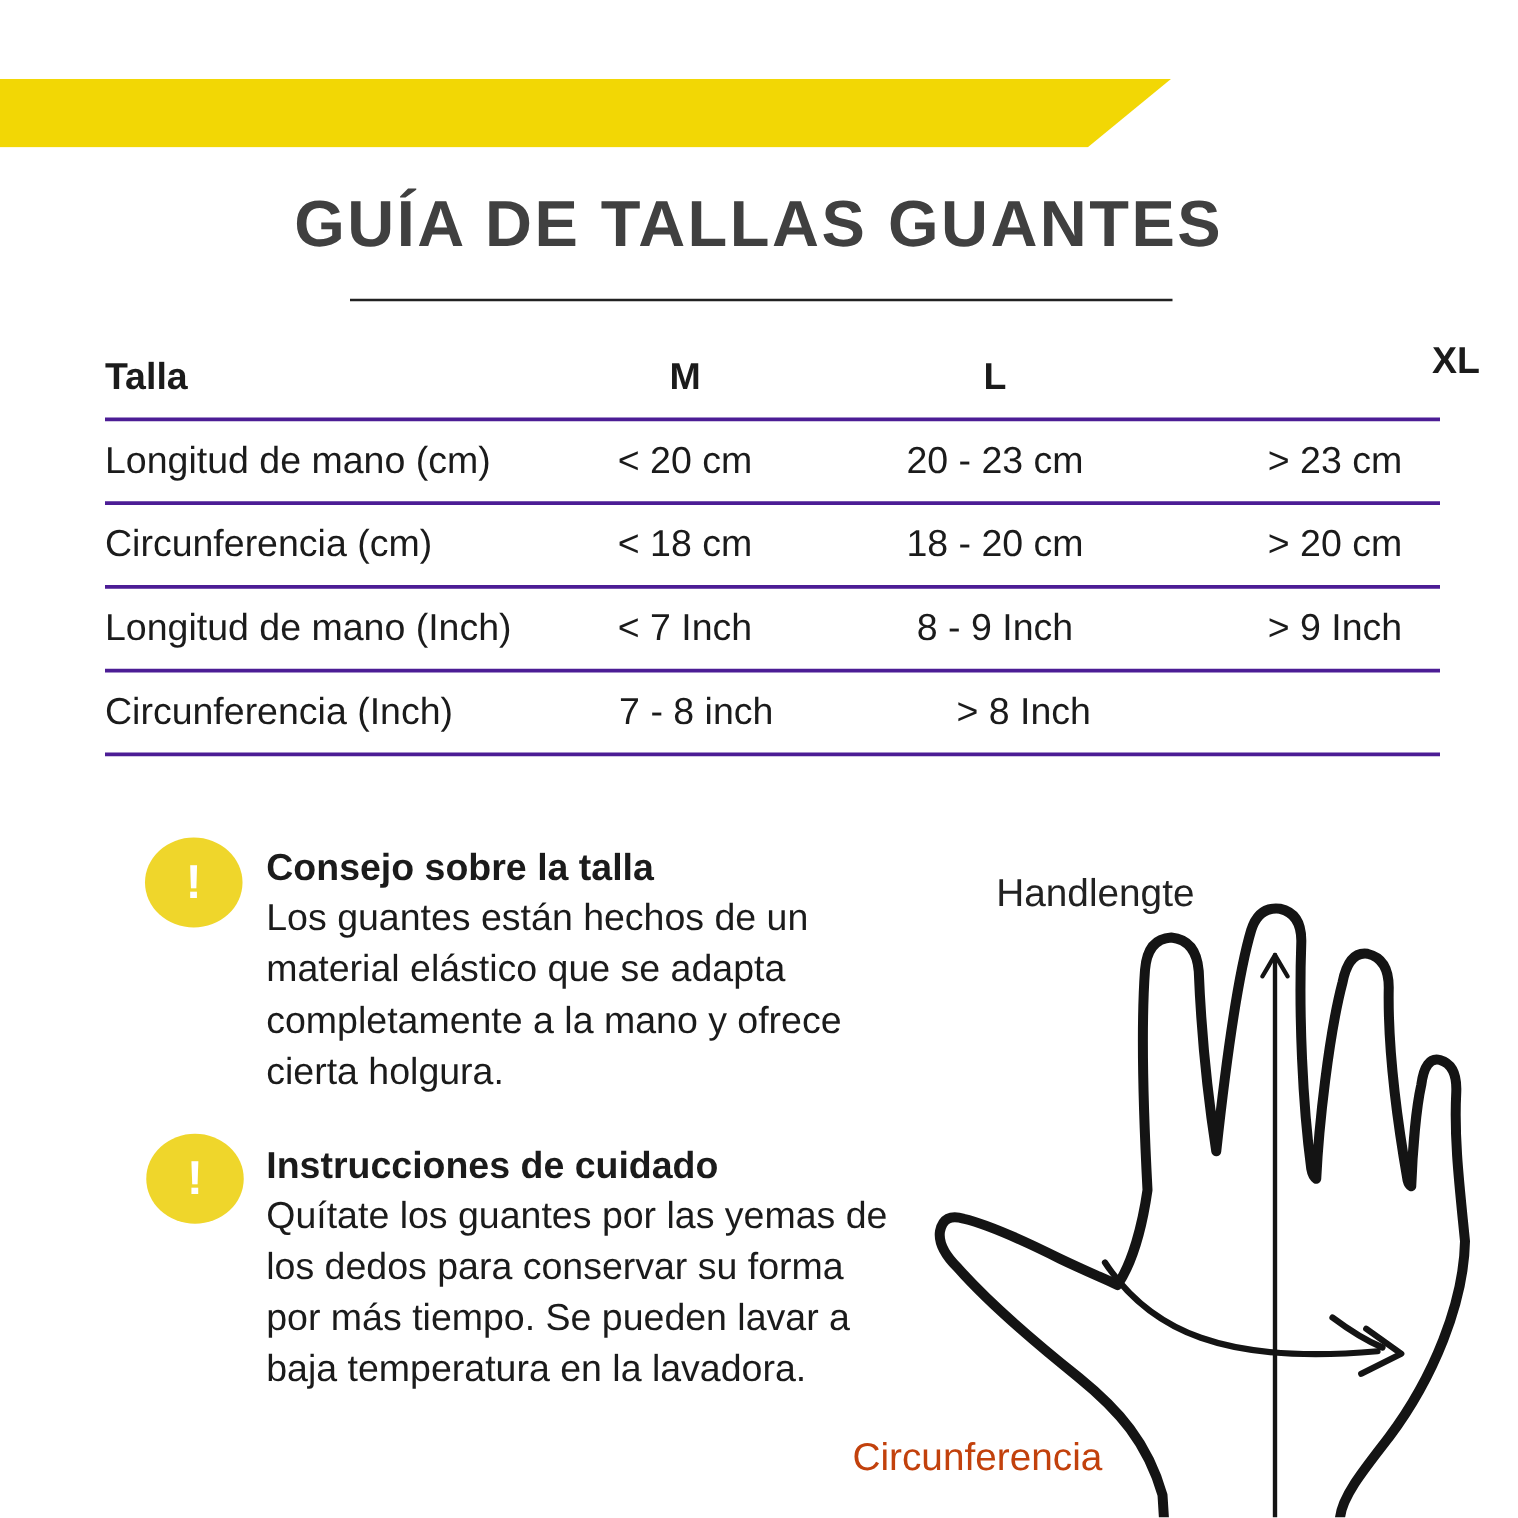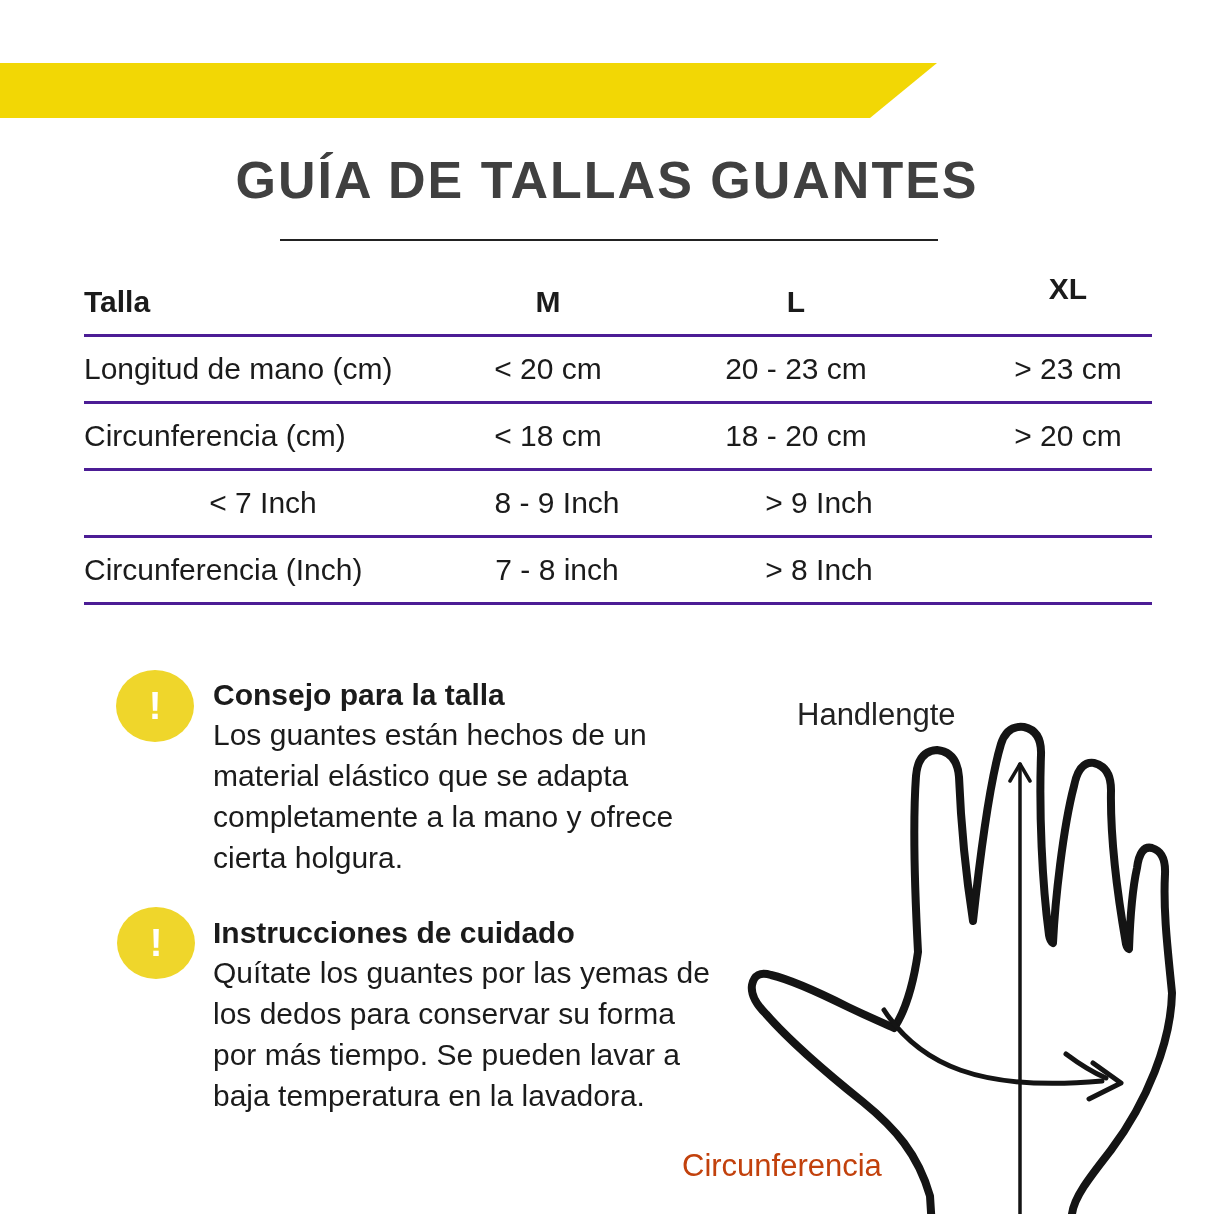--- a/index.html
+++ b/index.html
@@ -47,21 +47,21 @@
   .size-table{position:absolute;left:84px;top:270px;width:1068px;font-size:30px;}
   .t-row{
     display:grid;grid-template-columns:358px 212px 266px 232px;
     align-items:center;height:67px;border-bottom:3px solid #4c1d95;
   }
   .t-row.header{font-weight:700;}
   .c-label{text-align:left;}
   .c-val{text-align:center;}
   .shift-l{transform:translateX(9px);}
   .shift-xl{transform:translateX(32px);}
-  .header .shift-xl{transform:translate(32px,-13px);}
+  .header .shift-xl{transform:translate(32px,-13px);text-align:right;}
   
   .badge{
     position:absolute;width:78px;height:72px;border-radius:50%;
     background:var(--badge-yellow);color:#ffffff;
     display:flex;align-items:center;justify-content:center;
     font-size:38px;font-weight:700;
   }
   .badge-1{left:116px;top:670px;}
   .badge-2{left:117px;top:907px;}
   .tip-title{position:absolute;left:213px;font-size:30px;font-weight:700;}
@@ -99,35 +99,36 @@
     <div class="c-val shift-l">20 - 23 cm</div>
     <div class="c-val shift-xl">&gt; 23 cm</div>
   </div>
   <div class="t-row">
     <div class="c-label">Circunferencia (cm)</div>
     <div class="c-val">&lt; 18 cm</div>
     <div class="c-val shift-l">18 - 20 cm</div>
     <div class="c-val shift-xl">&gt; 20 cm</div>
   </div>
   <div class="t-row">
+    <div class="c-label">Longitud de mano (Inch)</div>
     <div class="c-val">&lt; 7 Inch</div>
     <div class="c-val shift-l">8 - 9 Inch</div>
     <div class="c-val shift-xl">&gt; 9 Inch</div>
   </div>
   <div class="t-row">
     <div class="c-label">Circunferencia (Inch)</div>
     <div class="c-val shift-l">7 - 8 inch</div>
     <div class="c-val shift-xl">&gt; 8 Inch</div>
   </div>
 </div>
 
 <div class="badge badge-1">
   <span>!</span>
 </div>
-<div class="tip-title tip-title-1">Consejo para la talla</div>
+<div class="tip-title tip-title-1">Consejo sobre la talla</div>
 <div class="tip-body tip-body-1">Los guantes están hechos de un material elástico que se adapta completamente a la mano y ofrece cierta holgura.</div>
 
 <div class="badge badge-2">
   <span>!</span>
 </div>
 <div class="tip-title tip-title-2">Instrucciones de cuidado</div>
 <div class="tip-body tip-body-2">Quítate los guantes por las yemas de los dedos para conservar su forma por más tiempo. Se pueden lavar a baja temperatura en la lavadora.</div>
 
 <div class="hand-diagram">
   <svg viewBox="0 0 534 534">

